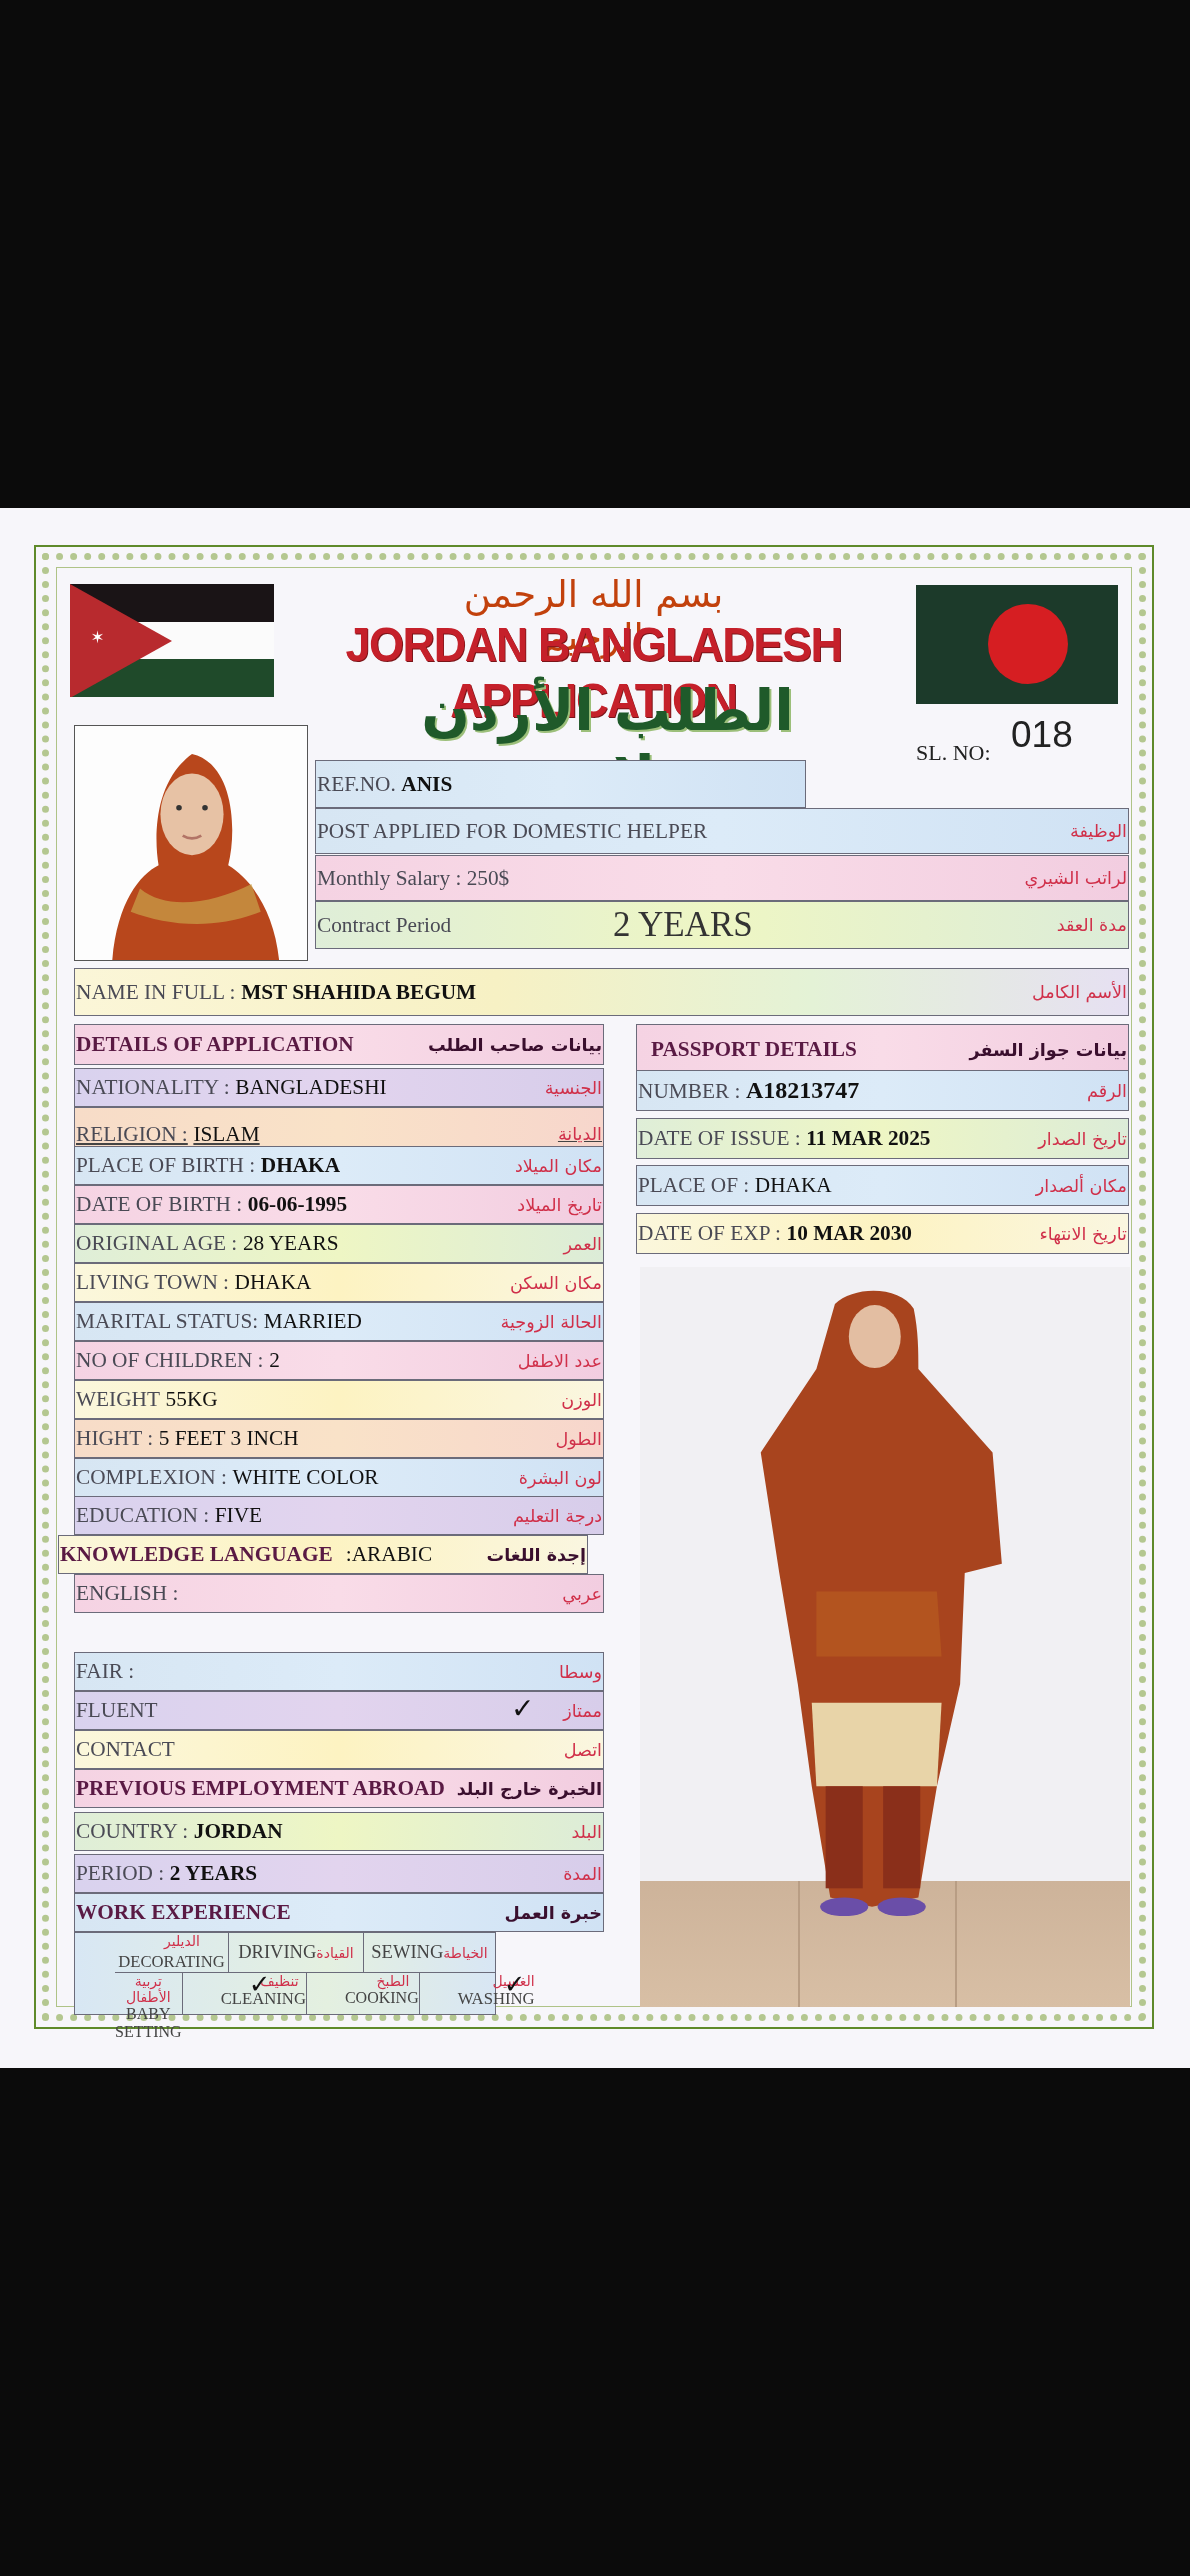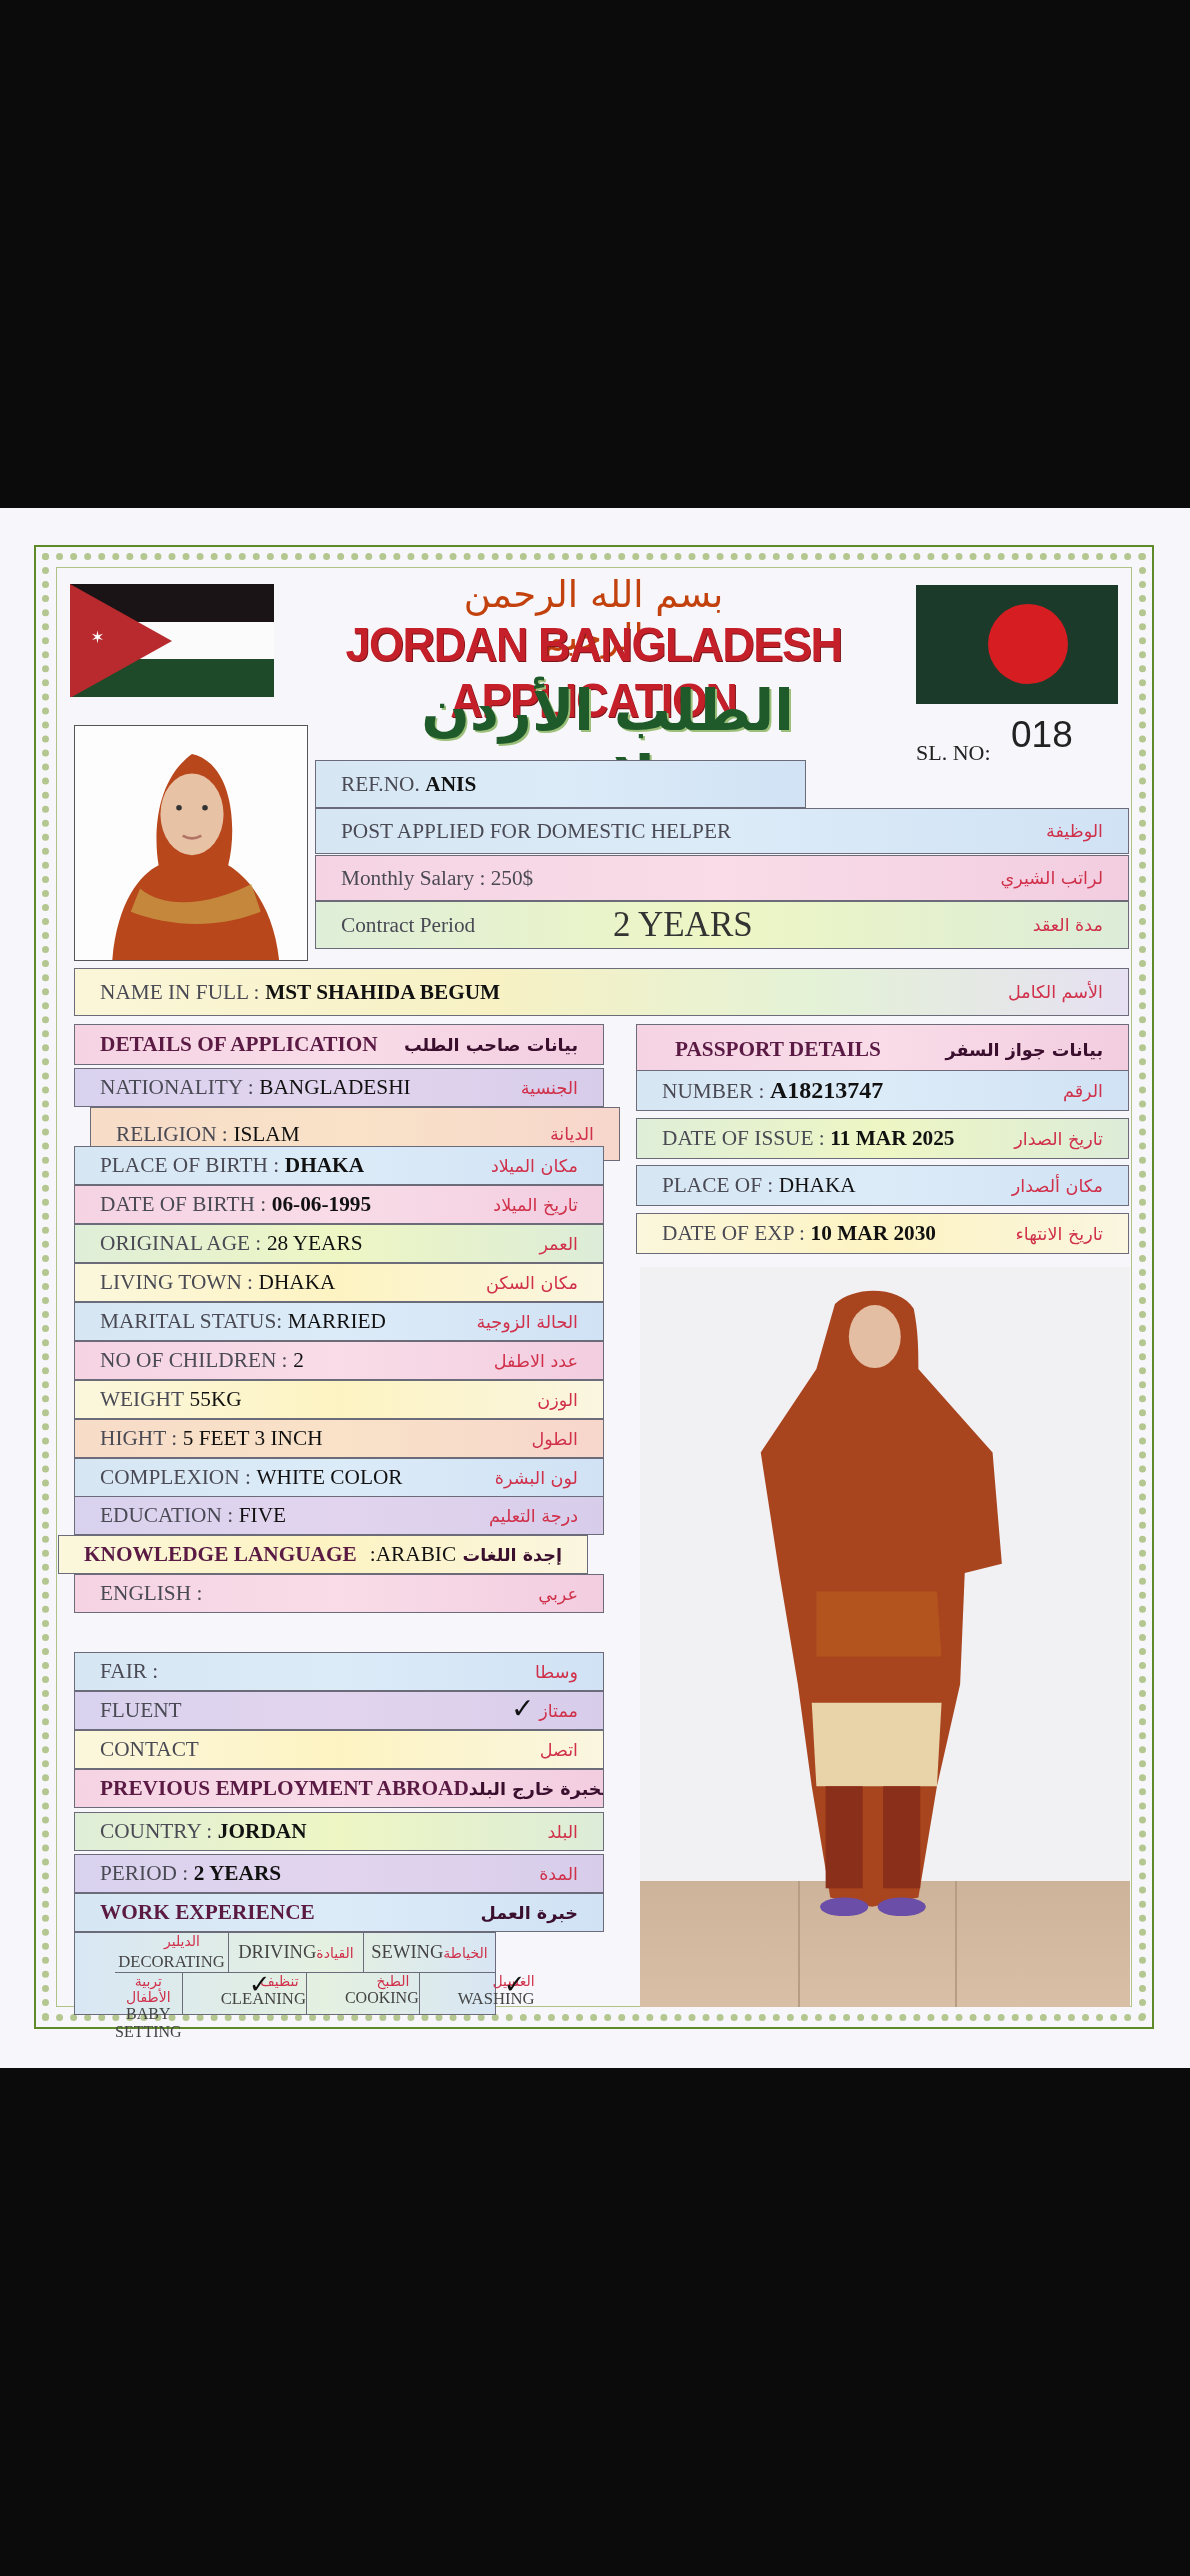--- a/index.html
+++ b/index.html
@@ -30,21 +30,21 @@
               text-shadow:0.9px 0.9px 0 #7a1418; transform:scaleY(1.08); }
   .title-ar { left:306px; top:169px; width:603px; text-align:center; font-size:57px; font-weight:bold;
               color:#1f5a2a; font-family:"DejaVu Sans", sans-serif; text-shadow:1.9px 1.9px 0 #9cbf7a; direction:rtl; }
   .sl-label { left:916px; top:232px; font-size:22px; color:#222; }
   .sl-no { left:1011px; top:206px; font-size:37px; color:#222; font-family:"Liberation Sans", sans-serif; }
 
   .photo-small { left:74px; top:217px; width:234px; height:236px; border:1.9px solid #555; background:#fff; overflow:hidden; box-sizing:border-box; }
 
   
   .bar { position:absolute; border:1.9px solid #6b6b7a; box-sizing:border-box; display:flex; align-items:center;
-         justify-content:space-between; padding:0 25px; font-size:21.3px; color:#444; overflow:hidden; }
+         justify-content:space-between; padding:0 1px; font-size:21.3px; color:#444; overflow:hidden; }
   .bar .lbl { color:#4a4a55; white-space:nowrap; }
   .bar .val { color:#111; white-space:nowrap; }
   .bar .ar { color:#d0304a; font-family:"DejaVu Sans", sans-serif; font-size:17.6px; direction:rtl; white-space:nowrap; }
   .bar .hd { color:#5a1a44; font-weight:bold; white-space:nowrap; }
   .bar .hd-ar { color:#3a0f2e; font-weight:bold; font-family:"DejaVu Sans", sans-serif; font-size:17.6px; direction:rtl; white-space:nowrap; }
   .bar .left { display:flex; align-items:baseline; gap:5.6px; }
 
   .c-blue { background:linear-gradient(90deg,#d7e6f3,#dcebf8 50%,#d0e2f4); }
   .c-pink { background:linear-gradient(90deg,#f5d3e3,#f9dce8 50%,#f2cde0); }
   .c-green { background:linear-gradient(90deg,#dfeed8,#eef6c4 50%,#dcecd8); }
@@ -138,21 +138,21 @@
   </div>
 
   <div id="details-rows">
     <div class="bar c-purple" style="left:74px;top:560px;width:530px;height:39px;">
         <div class="left">
           <span class="lbl">NATIONALITY  :</span>
           <span class="val">BANGLADESHI</span>
         </div>
         <span class="ar">الجنسية</span>
       </div>
-    <div class="bar c-peach" style="left:90px;top:599px;width:530px;height:54px;">
+    <div class="bar c-peach" style="left:74px;top:599px;width:530px;height:54px;text-decoration:underline;">
         <div class="left">
           <span class="lbl">RELIGION  :</span>
           <span class="val">ISLAM</span>
         </div>
         <span class="ar">الديانة</span>
       </div>
     <div class="bar c-blue" style="left:74px;top:638px;width:530px;height:39px;">
         <div class="left">
           <span class="lbl">PLACE OF BIRTH :</span>
           <span class="val" style="font-weight:bold">DHAKA</span>

